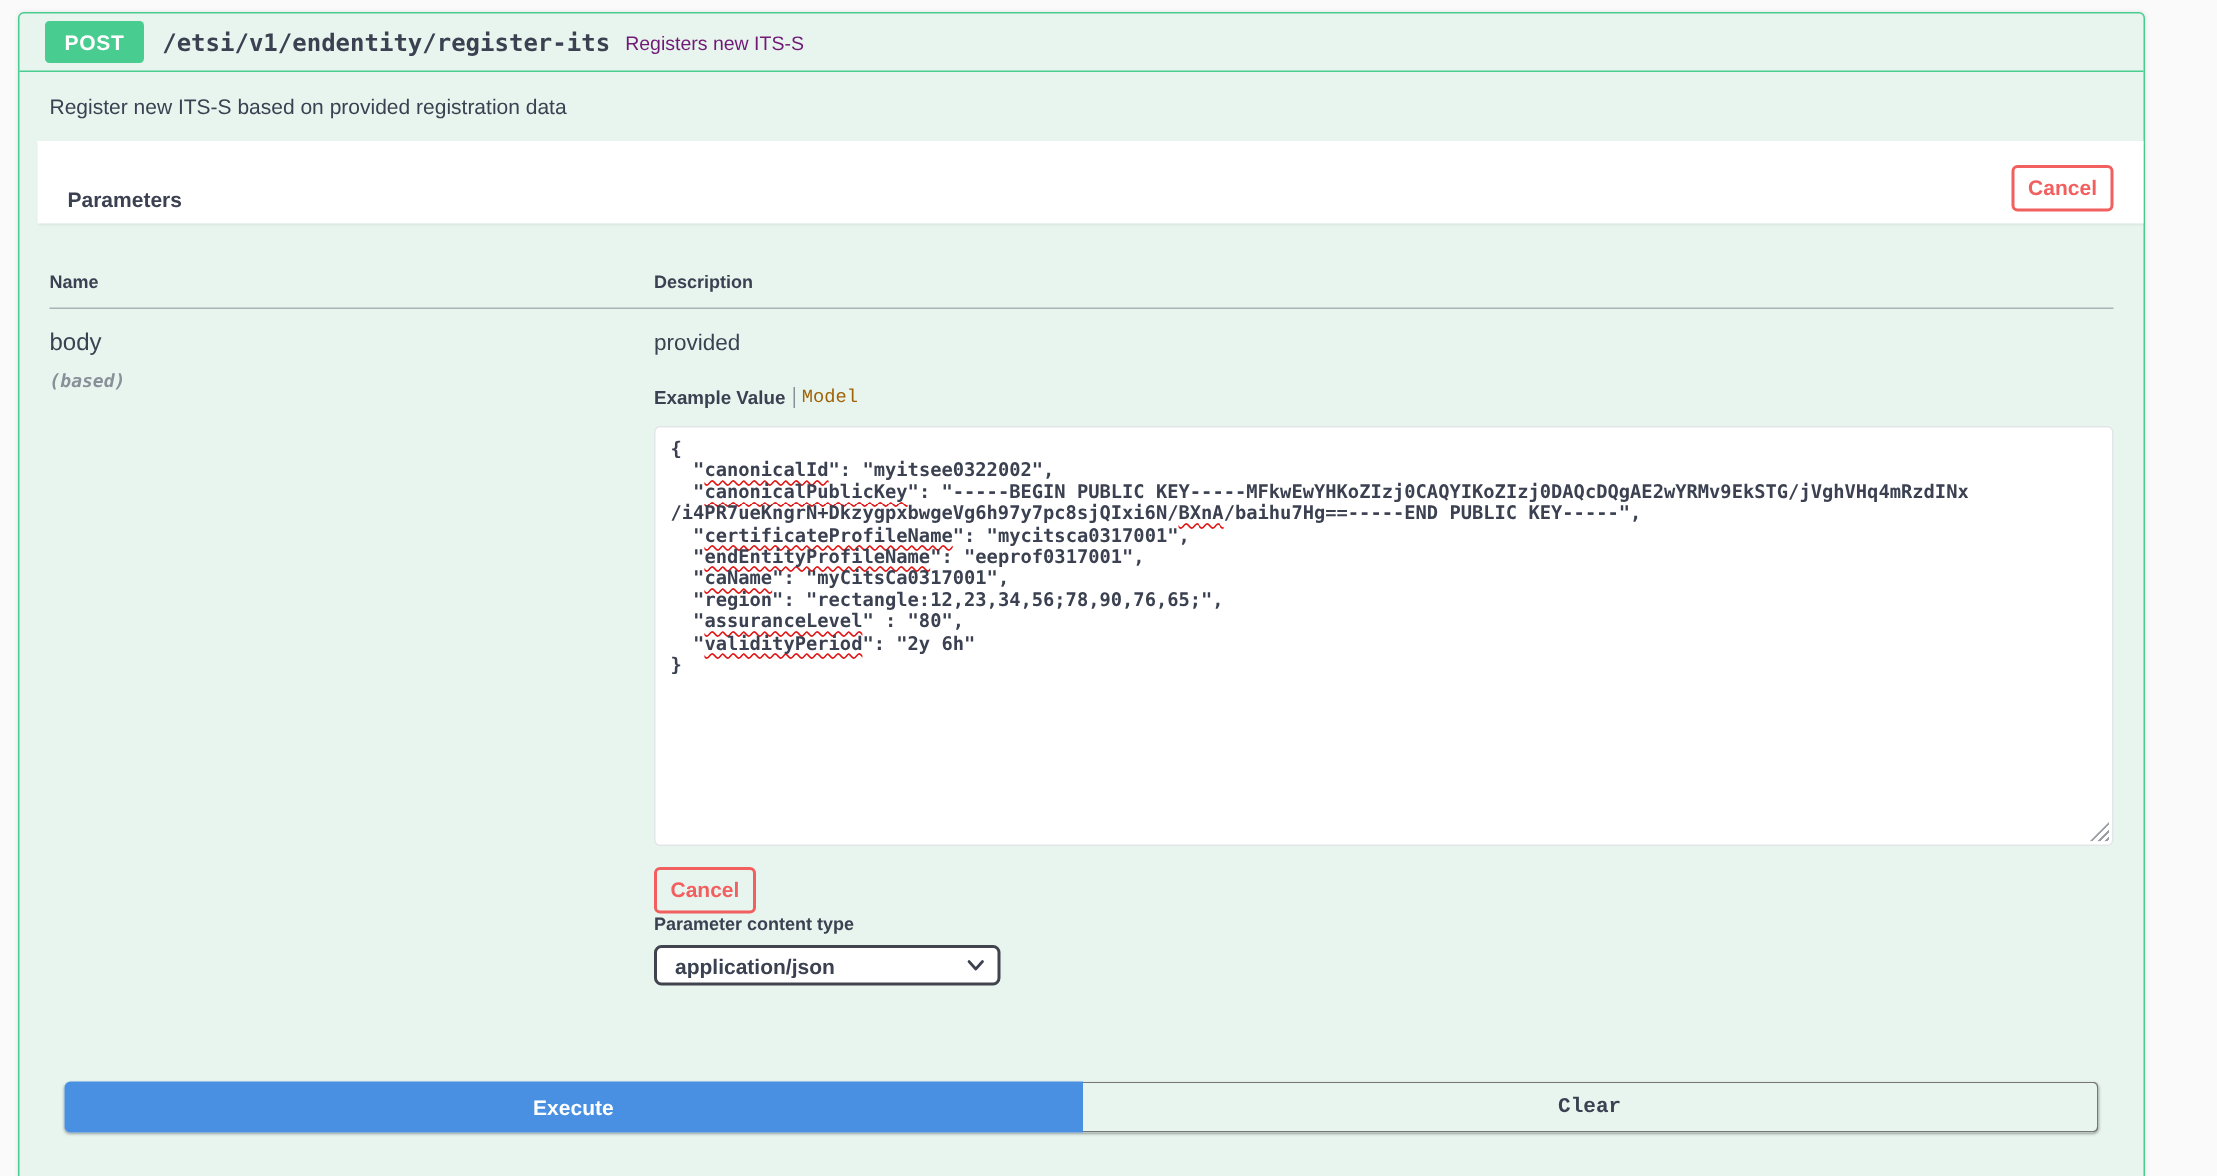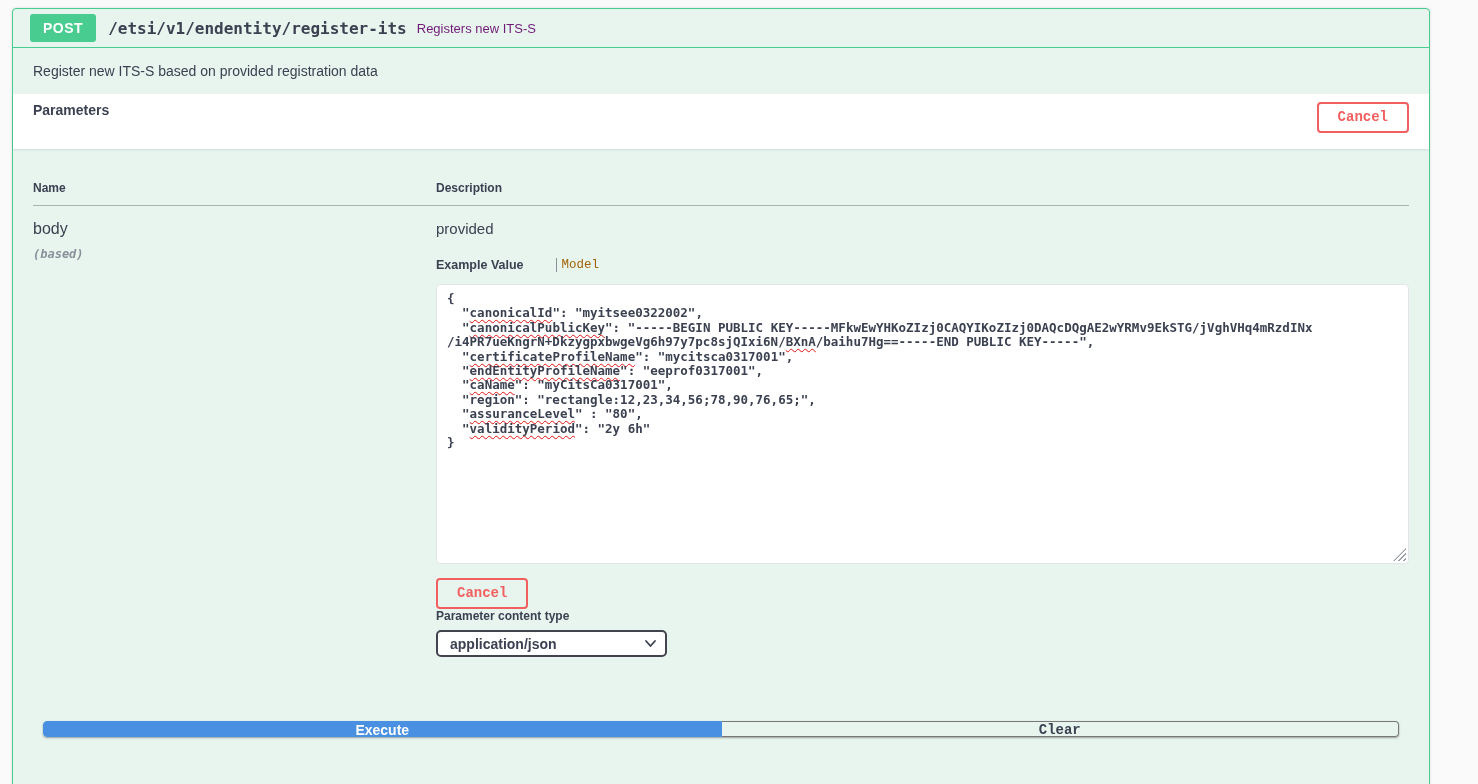--- a/index.html
+++ b/index.html
@@ -26,50 +26,51 @@
     font-weight:bold; font-size:16px; color:#3b4151;
   }
   .summary-desc { margin-left:10px; font-size:13px; color:#701a75; }
 
   
   .opblock-description { padding:15px 20px; font-size:14px; }
 
   
   .section-header {
     background:#fff; padding:8px 20px; min-height:55px;
-    display:flex; align-items:flex-start; justify-content:space-between;
+    display:flex; align-items:flex-end; justify-content:space-between;
     box-shadow:0 1px 2px rgba(0,0,0,.1);
+    margin-left:12px;
   }
   .section-header h4 { font-size:14px; font-weight:bold; }
 
   .btn-cancel {
     background:transparent; border:2px solid var(--red); color:var(--red);
-    font-family:Liberation Mono, monospace;
-    font-weight:bold; font-size:14px; padding:5px 19px; border-radius:4px;
+    font-family:Liberation Sans, sans-serif;
+    font-weight:bold; font-size:14px; padding:5px 9px; border-radius:4px;
     cursor:pointer; line-height:17px;
   }
 
   
   .table-container { padding:10px 20px 20px; }
   table.parameters { width:100%; border-collapse:collapse; }
   table.parameters th {
     text-align:left; font-size:12px; font-weight:bold; color:#3b4151;
     padding:22px 0 10px; border-bottom:1px solid rgba(59,65,81,.2);
   }
   th.col-name { width:405px; }
   td { vertical-align:top; padding-top:14px; }
 
   .param-name { font-size:16px; }
   .param-type {
     margin-top:9px; font-family:"DejaVu Sans Mono", monospace; font-style:italic;
     font-weight:bold; font-size:12px; color:#888f99;
   }
   .param-desc { font-size:15px; }
 
-  .tabs { display:flex; margin-top:21px; font-size:12.5px;gap:27px; }
+  .tabs { display:flex; margin-top:21px; font-size:12.5px; }
   .tab-example { font-weight:bold; color:#3b4151; padding-right:5px; cursor:pointer; }
   .tab-model { color:#a16207; padding-left:5px; border-left:1px solid #8a9096; cursor:pointer;font-family:Liberation Mono, monospace; }
 
   .body-editor {
     position:relative; margin-top:12px; width:973px; height:280px;
     background:#fff; border:1px solid #e3e6e8; border-radius:4px;
     padding:7px 10px; font-family:"DejaVu Sans Mono", monospace;
     font-weight:bold; font-size:12.5px; line-height:14.4px; color:#3b4151;
     white-space:pre-wrap; overflow-wrap:break-word; overflow:hidden; cursor:text;
   }
@@ -93,21 +94,21 @@
   .select-wrap { position:relative; width:231px; margin-top:7px; }
   select.content-type {
     width:231px; height:27px; appearance:none; -webkit-appearance:none;
     background:#fff; border:2px solid #41444e; border-radius:5px;
     font-family:"Liberation Sans", sans-serif; font-weight:bold; font-size:14px;
     color:#3b4151; padding:0 34px 0 12px; cursor:pointer;
   }
   .chevron { position:absolute; right:10px; top:7px; pointer-events:none; }
 
   
-  .execute-wrapper { display:flex; margin:64px 10px 0; height:16px;
+  .execute-wrapper { display:flex; margin:64px 10px 0; height:34px;
     border-radius:4px; box-shadow:0 1px 2px rgba(0,0,0,.35); }
   .btn-execute {
     flex:1; background:var(--blue); border:1px solid var(--blue); color:#fff;
     font-family:"Liberation Sans", sans-serif; font-weight:bold; font-size:14px;
     border-radius:4px 0 0 4px; cursor:pointer;
   }
   .btn-clear {
     flex:1; background:transparent; border:1px solid #777; border-left:none;
     color:#3b4151; font-family:Liberation Mono, monospace; font-weight:bold;
     font-size:14px; border-radius:0 4px 4px 0; cursor:pointer;

